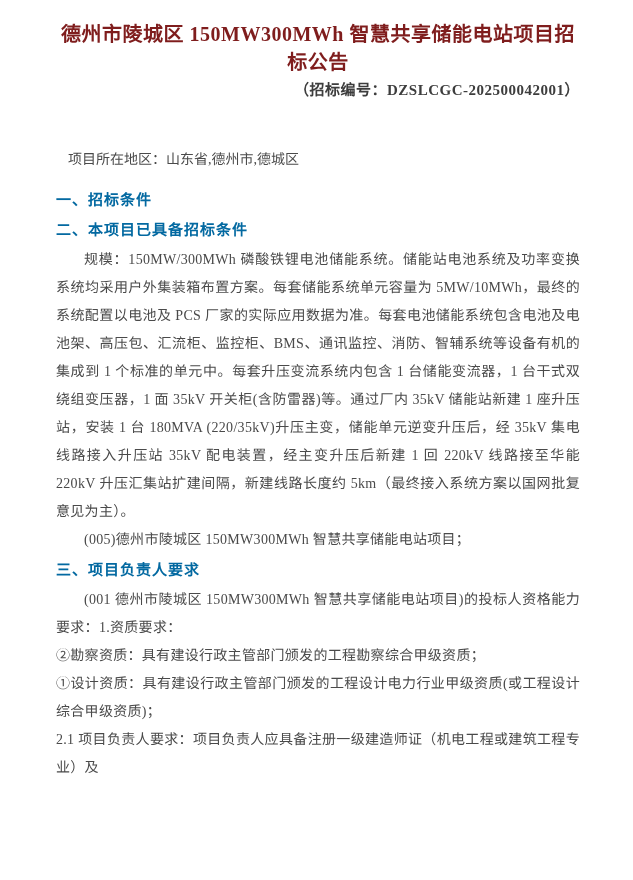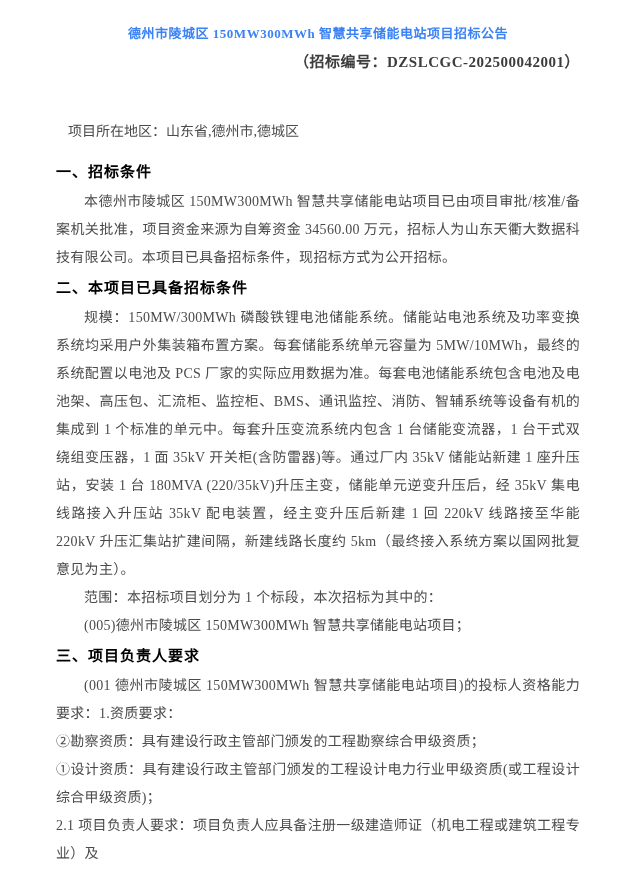--- a/index.html
+++ b/index.html
@@ -14,25 +14,25 @@
     margin: 0 auto;
     background: #ffffff;
     box-sizing: border-box;
     padding: 20px 53px 0 56px;
     font-family: "Liberation Serif", "DejaVu Serif", serif;
     color: #4a4a4a;
     overflow: hidden;
   }
   .doc-title {
     margin: 0;
-    font-size: 13px;
+    font-size: 20px;
     line-height: 28px;
     font-weight: 700;
     text-align: center;
-    color: #3b82f6;
+    color: #7f1d1d;
     letter-spacing: 0.5px;
   }
   .doc-subtitle {
     margin: 0 0 42px 0;
     font-size: 15px;
     line-height: 28px;
     font-weight: 600;
     text-align: right;
     color: #3d3d3d;
     letter-spacing: 0.5px;
@@ -41,21 +41,21 @@
     margin: 12px;
     font-size: 14px;
     line-height: 28px;
     color: #4a4a4a;
   }
   .sec-heading {
     margin: 2px 0;
     font-size: 15px;
     line-height: 28px;
     font-weight: 700;
-    color: #000000;
+    color: #0369a1;
     letter-spacing: 1px;
   }
   .para {
     margin: 0;
     font-size: 14px;
     line-height: 28px;
     color: #4a4a4a;
     text-align: justify;
     letter-spacing: 0.3px;
   }
@@ -68,25 +68,23 @@
 
 <div class="page">
 
   <h1 class="doc-title">德州市陵城区 150MW300MWh 智慧共享储能电站项目招标公告</h1>
 
   <div class="doc-subtitle">（招标编号：DZSLCGC-202500042001）</div>
 
   <p class="loc-line">项目所在地区：山东省,德州市,德城区</p>
 
   <h2 class="sec-heading">一、招标条件</h2>
-  <p class="para indent">本德州市陵城区 150MW300MWh 智慧共享储能电站项目已由项目审批/核准/备案机关批准，项目资金来源为自筹资金 34560.00 万元，招标人为山东天衢大数据科技有限公司。本项目已具备招标条件，现招标方式为公开招标。</p>
 
   <h2 class="sec-heading">二、本项目已具备招标条件</h2>
   <p class="para indent">规模：150MW/300MWh 磷酸铁锂电池储能系统。储能站电池系统及功率变换系统均采用户外集装箱布置方案。每套储能系统单元容量为 5MW/10MWh，最终的系统配置以电池及 PCS 厂家的实际应用数据为准。每套电池储能系统包含电池及电池架、高压包、汇流柜、监控柜、BMS、通讯监控、消防、智辅系统等设备有机的集成到 1 个标准的单元中。每套升压变流系统内包含 1 台储能变流器，1 台干式双绕组变压器，1 面 35kV 开关柜(含防雷器)等。通过厂内 35kV 储能站新建 1 座升压站，安装 1 台 180MVA (220/35kV)升压主变，储能单元逆变升压后，经 35kV 集电线路接入升压站 35kV 配电装置，经主变升压后新建 1 回 220kV 线路接至华能 220kV 升压汇集站扩建间隔，新建线路长度约 5km（最终接入系统方案以国网批复意见为主）。</p>
-  <p class="para indent">范围：本招标项目划分为 1 个标段，本次招标为其中的：</p>
   <p class="para indent">(005)德州市陵城区 150MW300MWh 智慧共享储能电站项目；</p>
 
   <h2 class="sec-heading">三、项目负责人要求</h2>
   <p class="para indent">(001 德州市陵城区 150MW300MWh 智慧共享储能电站项目)的投标人资格能力要求：1.资质要求：</p>
   <p class="para">②勘察资质：具有建设行政主管部门颁发的工程勘察综合甲级资质；</p>
   <p class="para">①设计资质：具有建设行政主管部门颁发的工程设计电力行业甲级资质(或工程设计综合甲级资质)；</p>
   <p class="para">2.1 项目负责人要求：项目负责人应具备注册一级建造师证（机电工程或建筑工程专业）及</p>
 
 </div>
 

